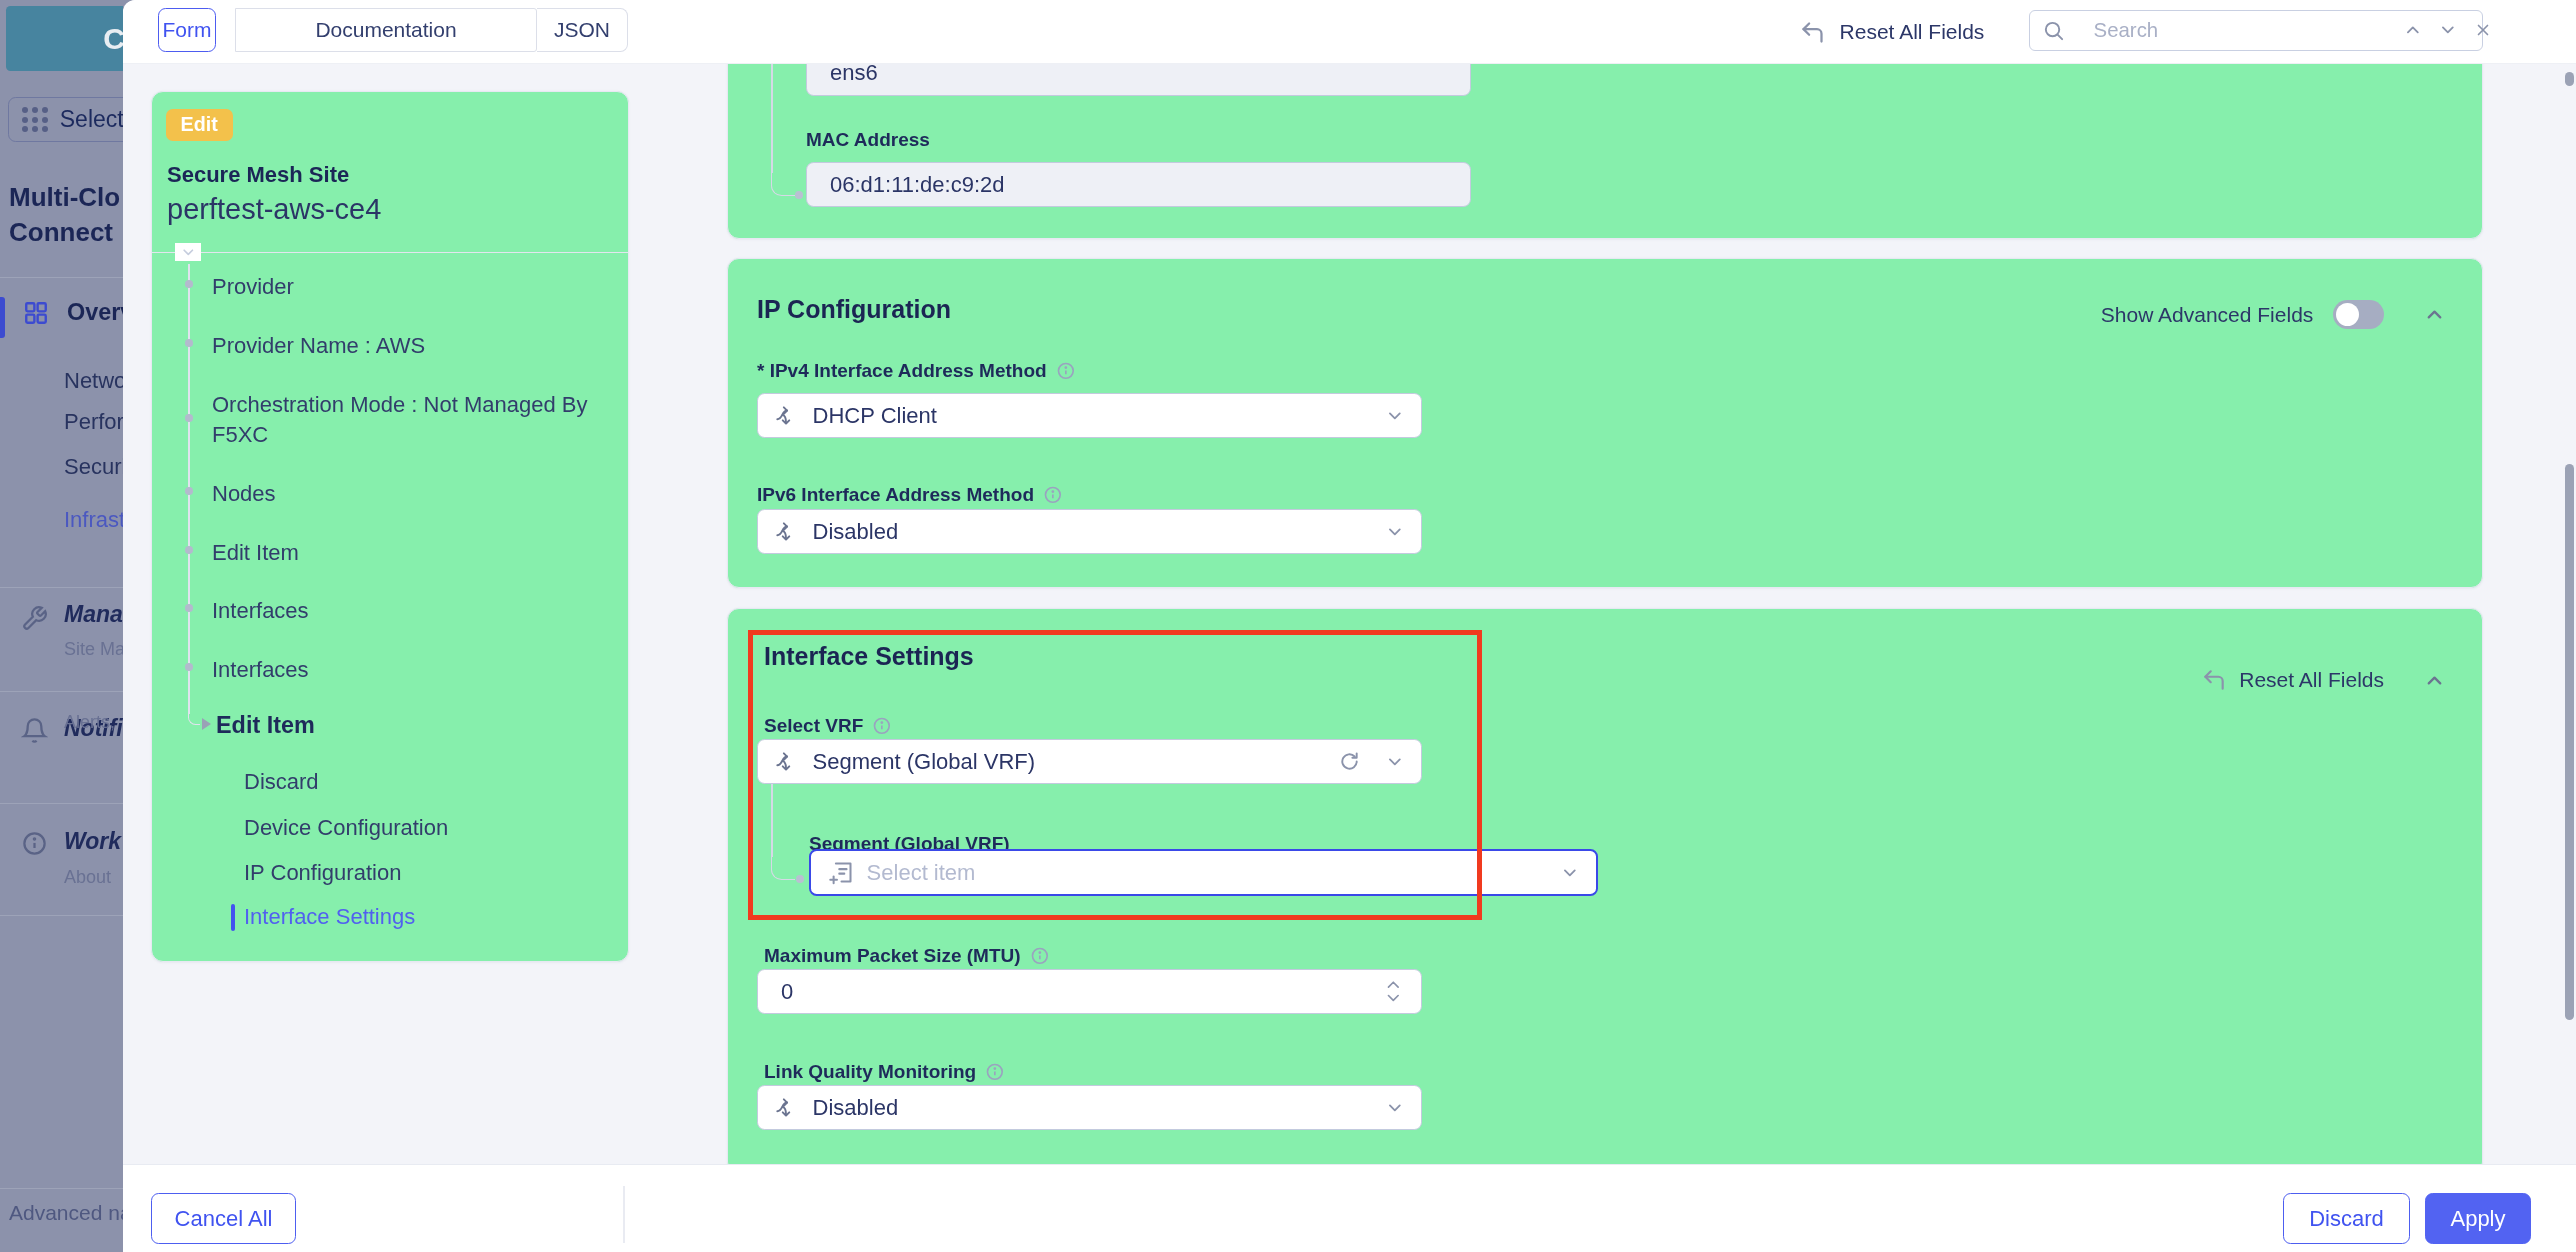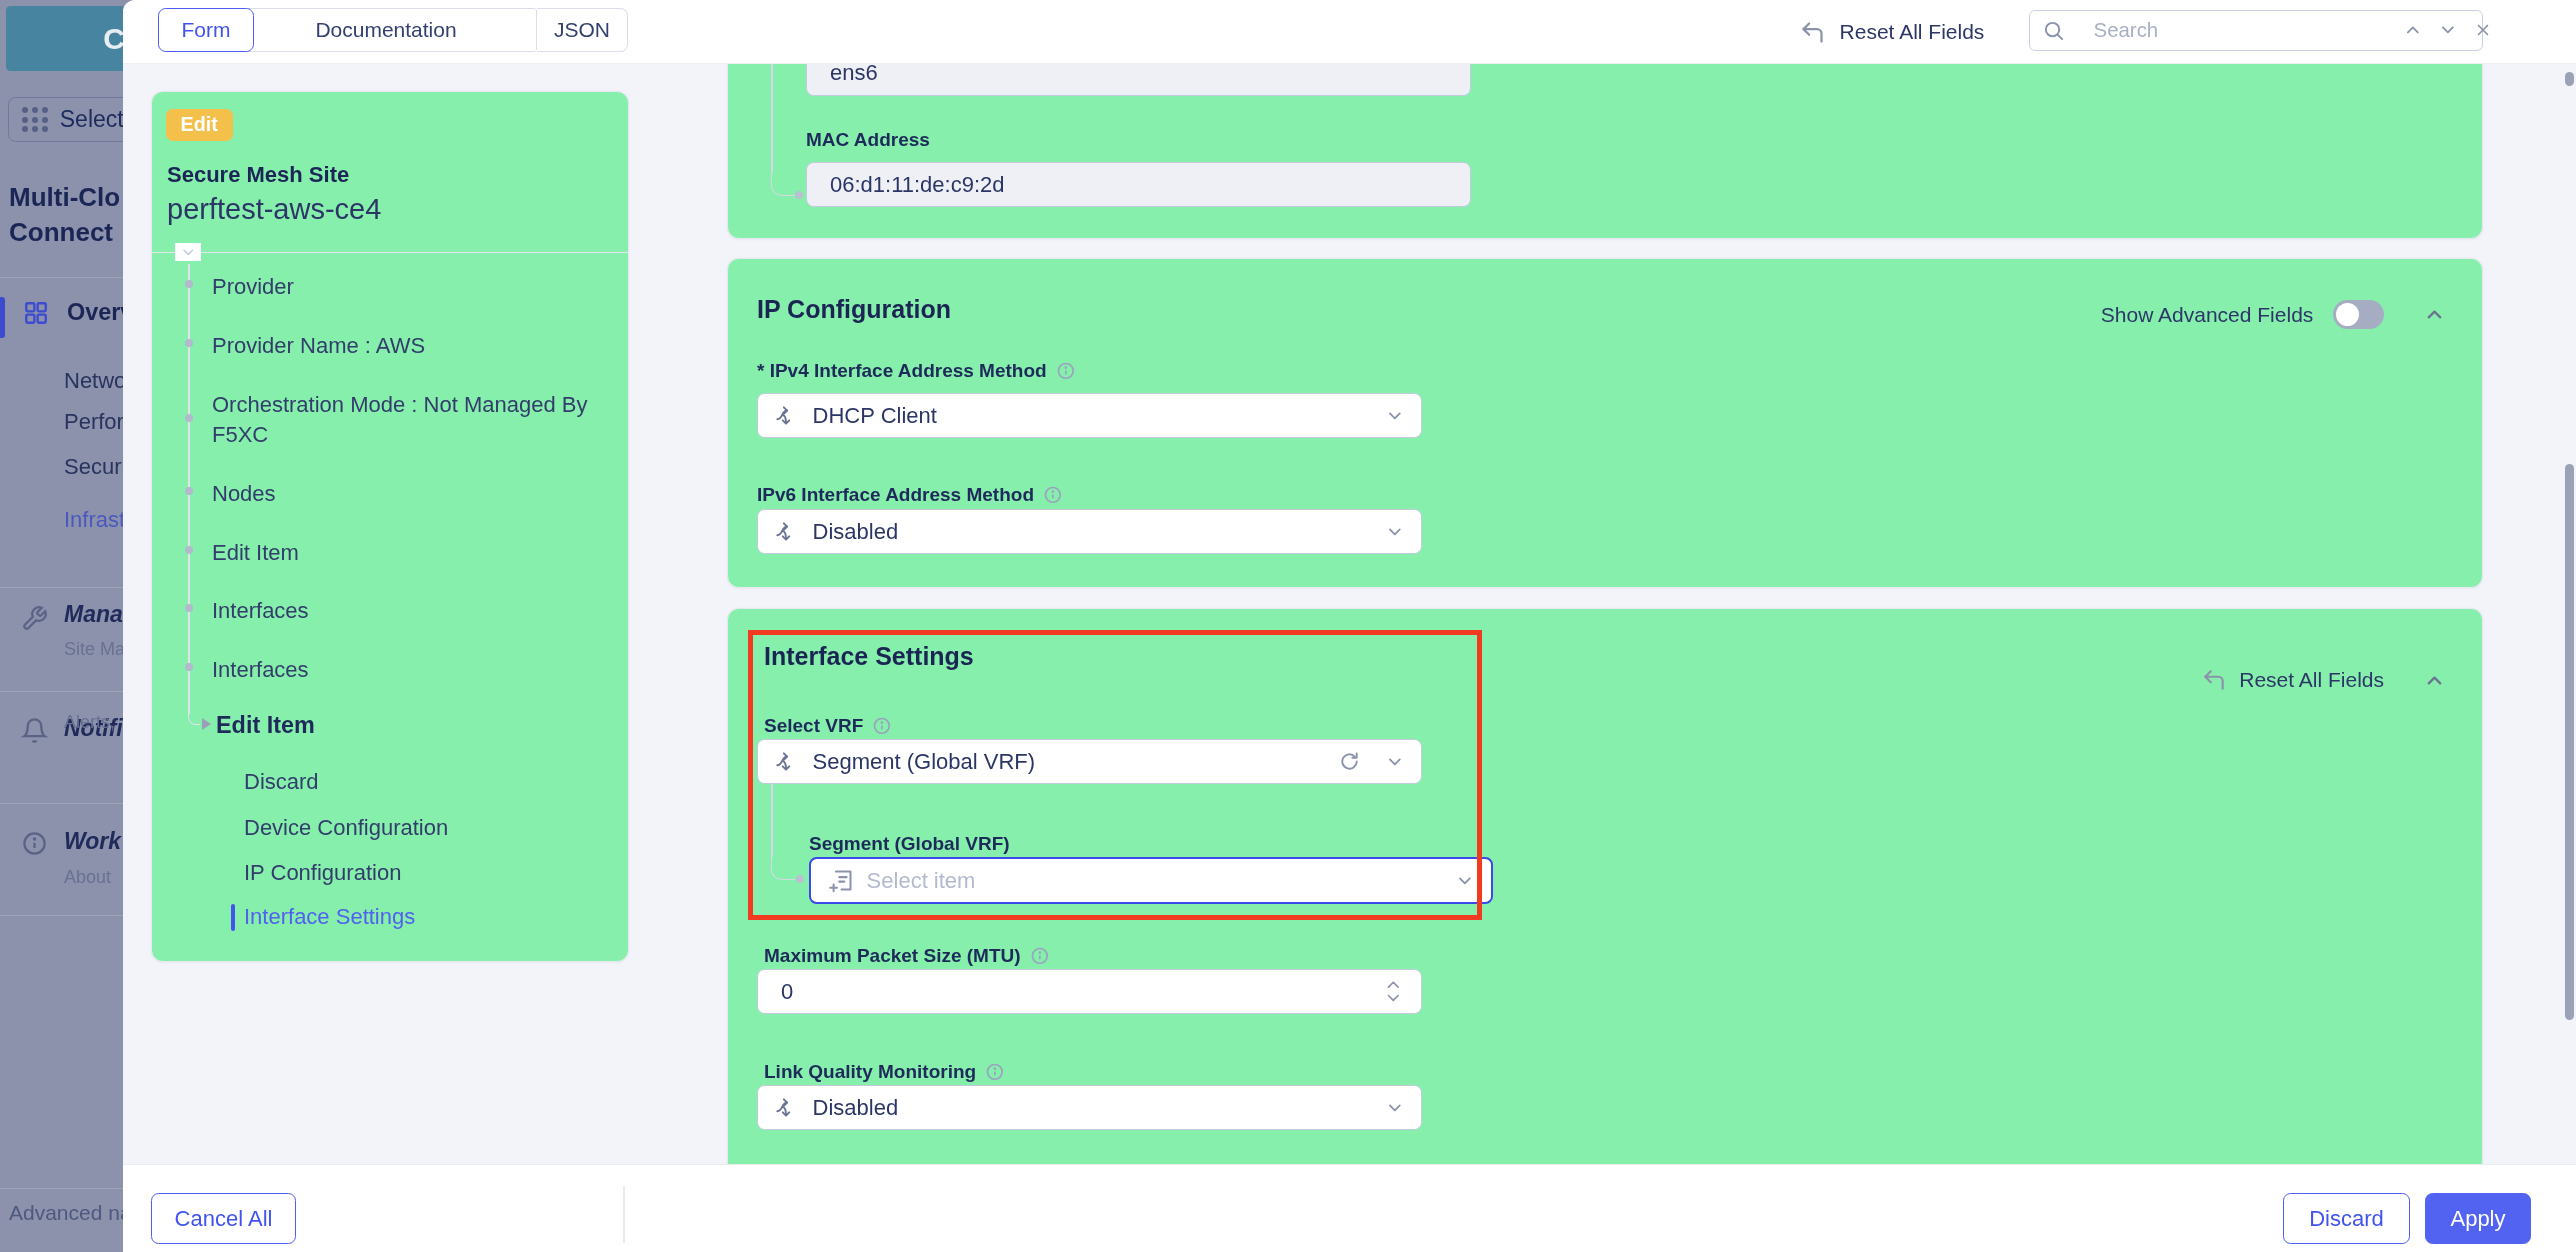--- a/index.html
+++ b/index.html
@@ -20,21 +20,21 @@
   .sb-group-title{left:64px;font-size:23px;font-weight:bold;color:#202b5c;font-style:italic;}
   .sb-group-sub{left:64px;font-size:18px;color:#697193;}
   .sb-footer{left:9px;top:1201px;font-size:21px;color:#4f5880;}
   .dots-grid{display:inline-grid;grid-template-columns:repeat(3,6px);grid-gap:3.8px;}
   .dots-grid i{width:6px;height:6px;border-radius:50%;background:#565f86;}
 
   
   #panel{position:absolute;left:123px;top:0;width:2453px;height:1252px;background:#f3f4f9;border-top-left-radius:12px;overflow:hidden;}
   #phead{position:absolute;left:0;top:0;width:100%;height:64px;background:#fff;border-top-left-radius:12px;border-bottom:0.8px solid #eef0f5;z-index:30;}
   .tab{position:absolute;top:7.6px;height:44px;display:flex;align-items:center;justify-content:center;font-size:21px;background:#fff;}
-  .tab-form{left:35px;width:96px;border:1.5px solid #4d5cf0;border-radius:7.6px;color:#4053f0;z-index:2;}
+  .tab-form{left:35px;width:58px;border:1.5px solid #4d5cf0;border-radius:7.6px;color:#4053f0;z-index:2;}
   .tab-doc{left:112px;width:302px;border:0.8px solid #dcdfe9;color:#333f6e;border-radius:0 3px 3px 0;}
   .tab-json{left:414px;width:91px;border:0.8px solid #dcdfe9;border-left:none;color:#333f6e;border-radius:0 7.6px 7.6px 0;}
   .hdr-reset{position:absolute;left:1676px;top:0;height:64px;display:flex;align-items:center;gap:13.6px;color:#2c3768;font-size:21px;}
   .hdr-reset .ic{color:#8b93ab;}
   .searchbox{position:absolute;left:1906px;top:9.8px;width:454px;height:41px;border:1.5px solid #c9d0e2;border-radius:6px;background:#fff;display:flex;align-items:center;gap:16px;}
   .searchbox input{border:none;outline:none;flex:0 0 227px;font-size:20.4px;color:#2b3566;background:transparent;}
   .searchbox input::placeholder{color:#a9b0c6;}
   .s-ic{margin:0 10.6px 0 12px;color:#8b93ab;}
   .s-div{width:0.8px;height:26px;background:#dde1ec;margin-left:9px;}
   .s-btn{width:38px;height:38px;display:flex;align-items:center;justify-content:center;color:#8b93ab;cursor:pointer;}
@@ -315,21 +315,21 @@
               <polyline points="6 9 12 15 18 9"></polyline>
             </svg>
           </span>
       </div>
       <div class="conn-line" style="left:43px;top:175px;height:73px"></div>
       <div class="conn-elbow" style="left:43px;top:248px"></div>
       <div class="conn-dot" style="left:68px;top:266px"></div>
       <div class="fld-label" style="left:81px;top:224px">
         <span>Segment (Global VRF)</span>
       </div>
-      <div class="select select-blue" style="left:81px;top:248px;width:684px;height:47px">
+      <div class="select select-blue" style="left:81px;top:240px;width:789px;height:47px">
         <span class="listplus">
           <svg width="27" height="27" viewBox="0 0 24 24" fill="none" stroke="currentColor" stroke-width="1.8" stroke-linecap="round" stroke-linejoin="round">
               <path d="M7 4h13v16h-8"></path>
               <line x1="10" y1="9" x2="16.5" y2="9"></line>
               <line x1="10" y1="13" x2="14.5" y2="13"></line>
               <line x1="5" y1="15.5" x2="5" y2="21.5"></line>
               <line x1="2" y1="18.5" x2="8" y2="18.5"></line>
             </svg>
         </span>
         <span class="placeholder">Select item</span>

